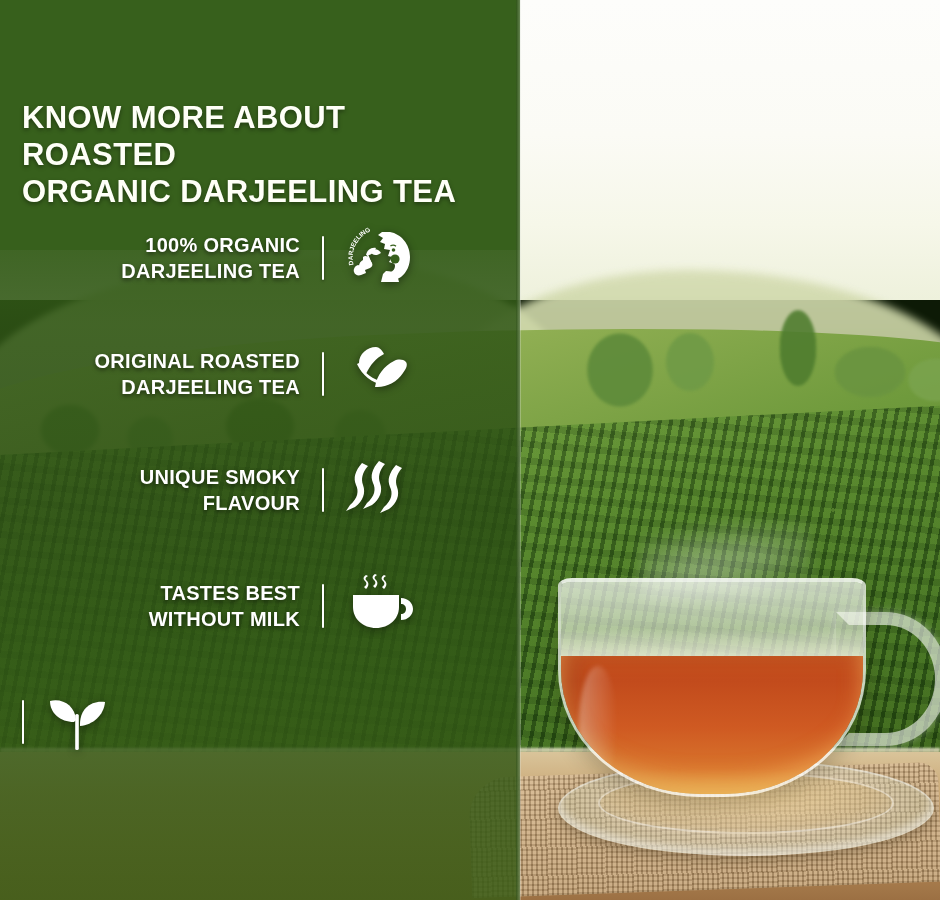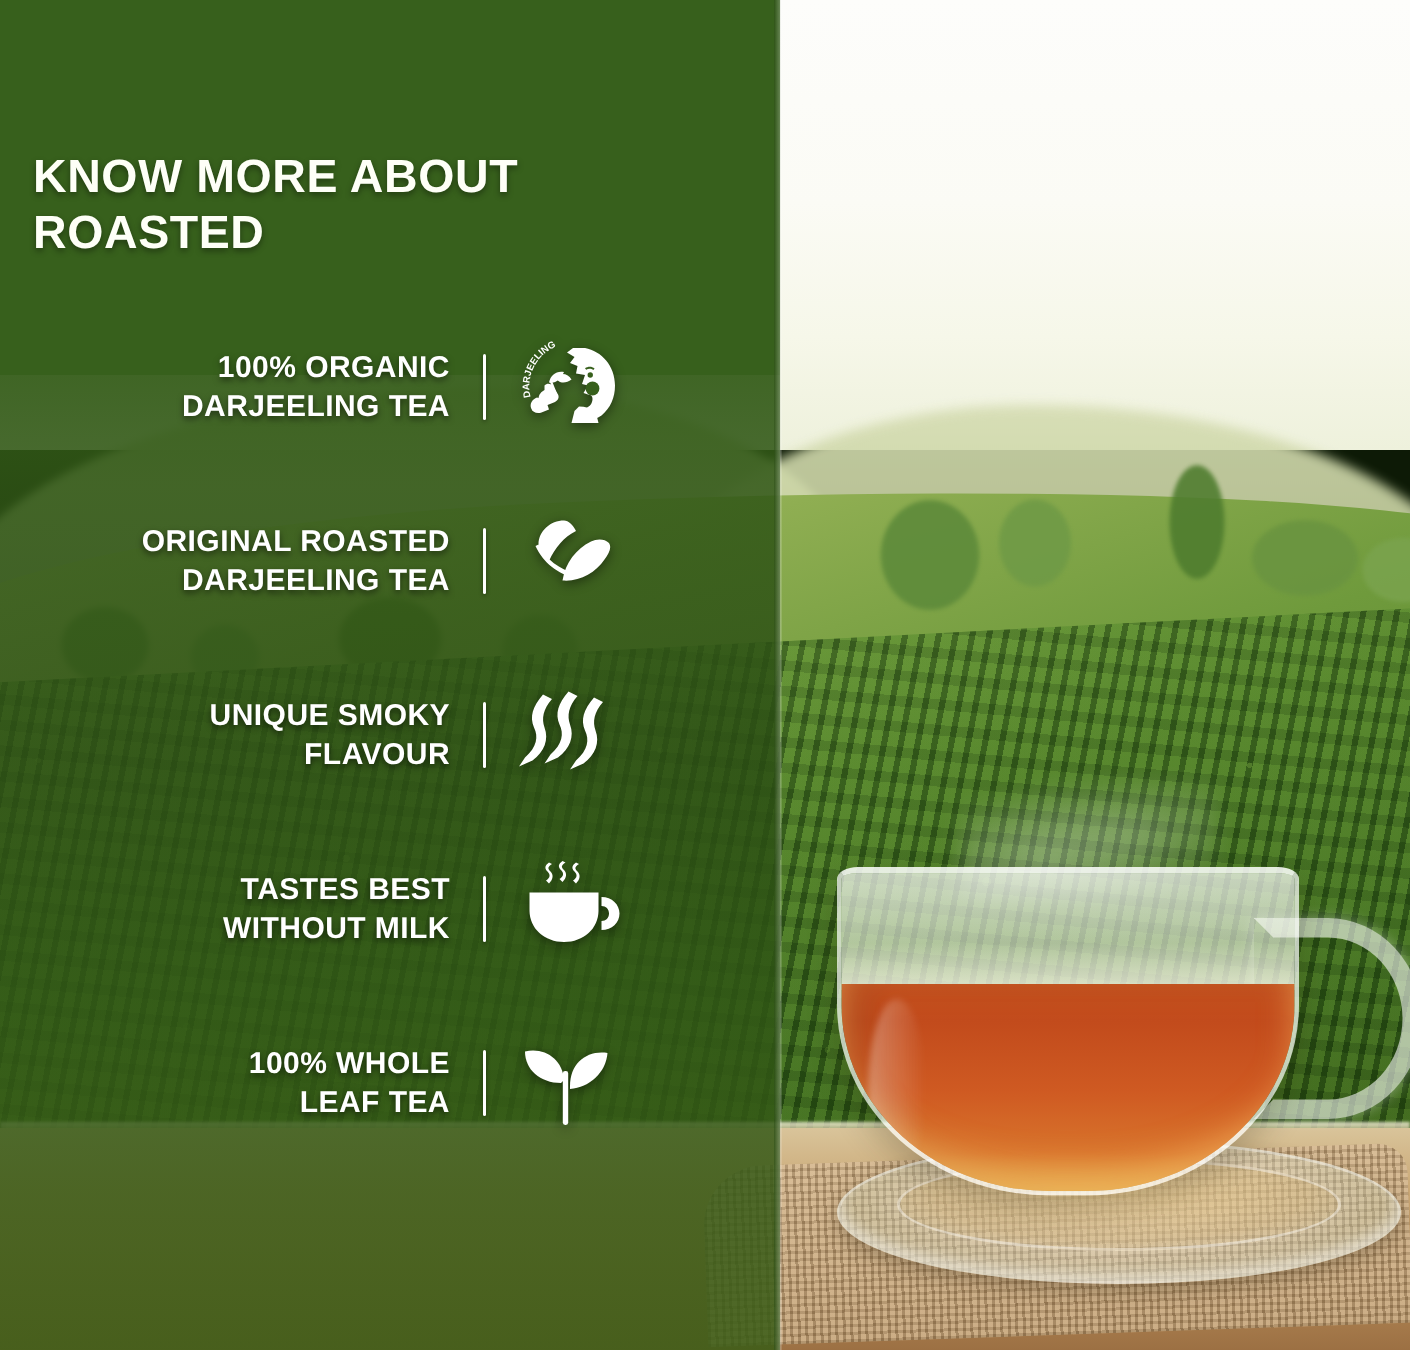--- a/index.html
+++ b/index.html
@@ -247,21 +247,21 @@
       <div class="cup-gloss"></div>
     </div>
   </div>
 
   <div class="panel"></div>
   <div class="panel-top-solid"></div>
   <div class="panel-edge"></div>
 
   <div class="content">
 
-    <h1 class="title"><span class="t-light">KNOW MORE ABOUT </span><span class="t-bold">ROASTED</span><br></h1>
+    <h1 class="title"><span class="t-light">KNOW MORE ABOUT </span><span class="t-bold">ROASTED</span><br><span class="t-bold">ORGANIC DARJEELING TEA</span></h1>
 
     <div class="features">
 
       <div class="feature">
         <div class="f-label">100% ORGANIC
 DARJEELING TEA</div>
         <div class="f-divider">
             <i></i>
           </div>
         <div class="f-icon">
@@ -348,22 +348,20 @@
 
               <path d="M7 22h46v12c0 12-10 21-23 21S7 46 7 34Z"></path>
 
               <path d="M55 25c7 0 12 5 12 11s-5 11-12 11v-6c3 0 5-2 5-5s-2-5-5-5Z"></path>
             </g>
           </svg>
         </div>
       </div>
 
       <div class="feature">
-        <div class="f-label">100% WHOLE
-LEAF TEA</div>
         <div class="f-divider">
             <i></i>
           </div>
         <div class="f-icon">
           <svg width="64" height="60" viewBox="0 0 64 60">
             <g fill="#fff">
               <path d="M28 30C14 30 4 21 4 9c13-3 25 5 26 19Z"></path>
               <path d="M34 32c0-15 11-24 25-22-1 13-12 23-25 24Z"></path>
               <rect x="29.2" y="22" width="3.6" height="36" rx="1.6"></rect>
             </g>

